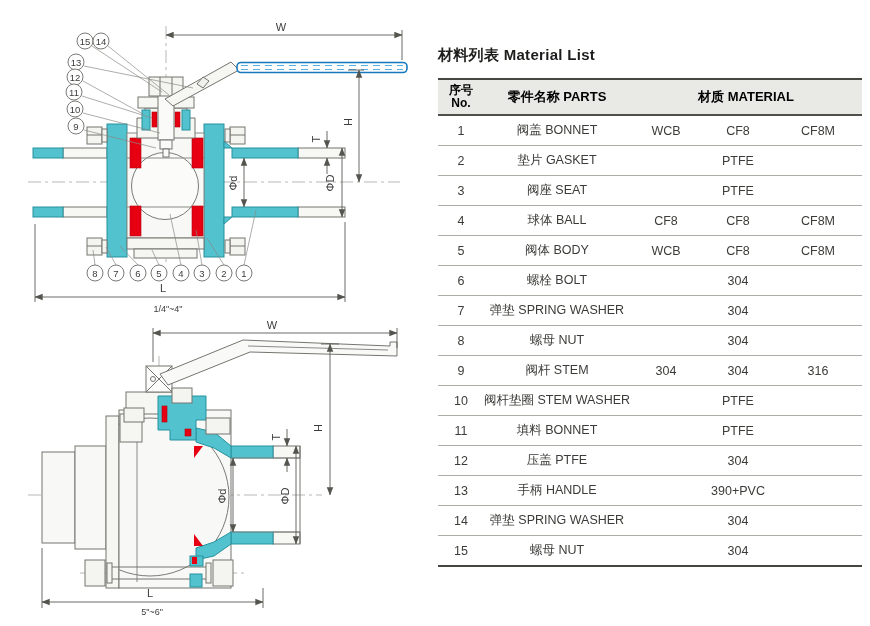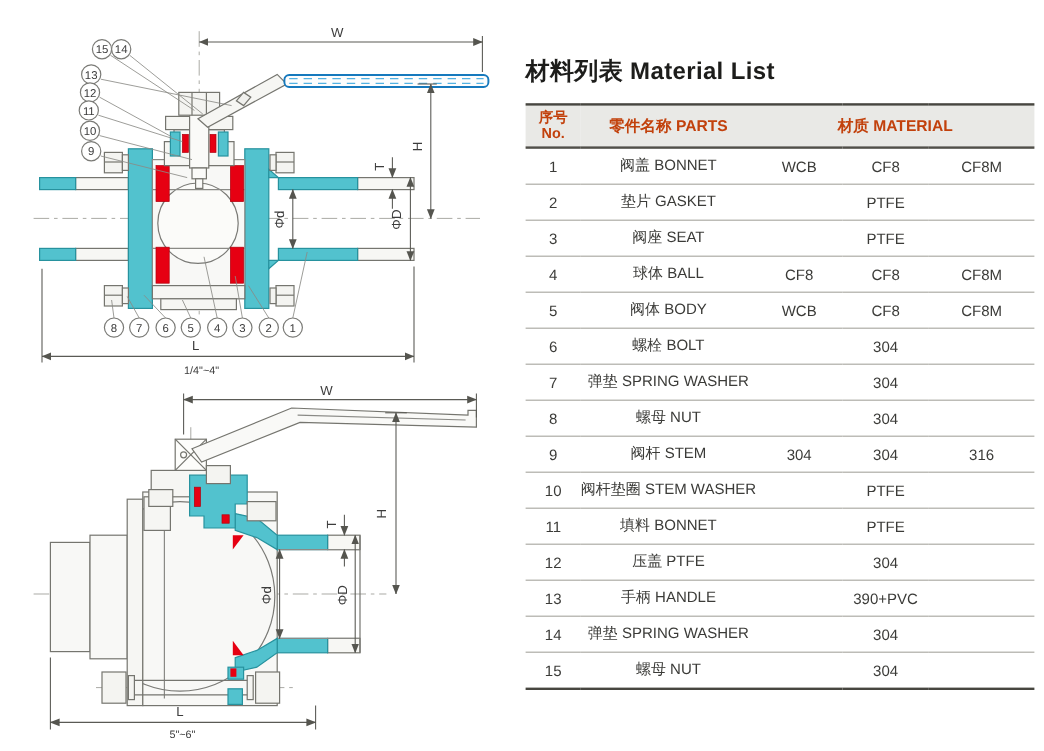--- a/index.html
+++ b/index.html
@@ -10,34 +10,34 @@
   
   .drawing-area{position:absolute;left:0;top:0;width:440px;height:626px;}
   .drawing-area svg{display:block;}
   svg text{fill:#3c3c3c;font-family:"Liberation Sans","DejaVu Sans",sans-serif;}
   .dimtxt{font-size:11px;}
   .sizetxt{font-size:9px;}
   .ballooon-num{font-size:9.5px;}
   
   .material-panel{position:absolute;left:438px;top:46px;width:424px;}
   .material-title{
-    font-size:20px;font-weight:bold;color:#1d1d1b;margin:0 0 13px 0;letter-spacing:.3px;
+    font-size:15px;font-weight:bold;color:#1d1d1b;margin:0 0 13px 0;letter-spacing:.3px;
   }
   table.material{
     width:424px;border-collapse:collapse;table-layout:fixed;
     border-top:2px solid #474640;border-bottom:2px solid #474640;
   }
   table.material col.c-no{width:46px;}
   table.material col.c-name{width:146px;}
   table.material col.c-m1{width:72px;}
   table.material col.c-m2{width:72px;}
   table.material col.c-m3{width:88px;}
   table.material thead tr{background:#e9e9e6;border-bottom:2px solid #504f49;}
   table.material th{
-    height:34px;font-size:13px;font-weight:bold;color:#c2410c;
+    height:34px;font-size:13px;font-weight:bold;color:#000000;
     text-align:center;vertical-align:middle;padding:0;
   }
   table.material th .two-line{font-size:12px;line-height:1.12;}
   table.material tbody tr{border-bottom:1px solid #adaca6;}
   table.material tbody tr:last-child{border-bottom:none;}
   table.material td{
     height:29px;font-size:12.5px;color:#3b3b38;text-align:center;
     vertical-align:middle;padding:0;white-space:nowrap;overflow:hidden;
   }
 </style>

